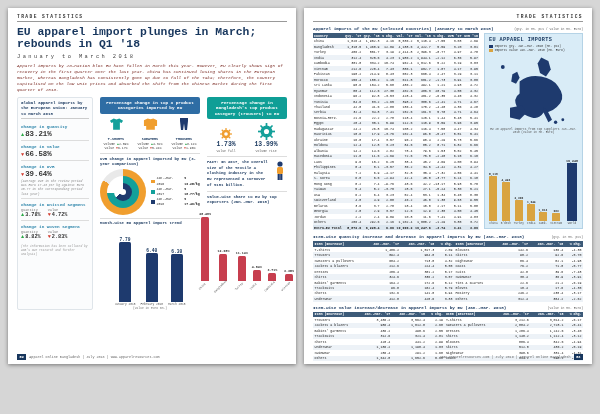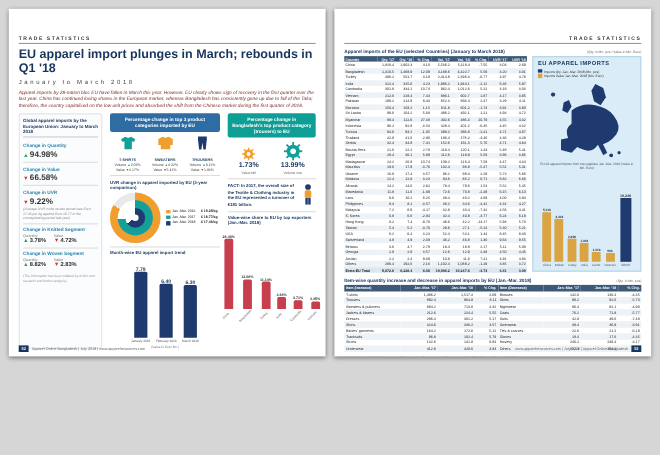--- a/index.html
+++ b/index.html
@@ -4,22 +4,22 @@
 <style>
   * { box-sizing: border-box; }
   html,body { margin:0; padding:0; }
   body {
     width:600px; height:414px; background:#d6d6d6;
     font-family:"Liberation Sans","DejaVu Sans",sans-serif; color:#222;
     overflow:hidden;
   }
   .spread { display:flex; gap:8px; padding:8px; }
   .page {
-    width:288px; height:316px; background:#fff; position:relative;
-    box-shadow:0 1px 4px rgba(0,0,0,.45); overflow:hidden; padding:24px 9px 14px;
+    width:288px; height:356px; background:#fff; position:relative;
+    box-shadow:0 1px 4px rgba(0,0,0,.45); overflow:hidden; padding:6px 9px 14px;font-family:Liberation Mono, monospace;
   }
   .ph { font-size:4.6px; font-weight:bold; letter-spacing:1.4px; color:#333;
         border-bottom:0.6px solid #999; padding-bottom:2px; margin-bottom:4px; }
   .ph.r { text-align:right; }
 
   
   h1.title { font-size:11.4px; line-height:1.08; color:#17365d; margin:2px 0 3px; font-weight:700; }
   .subtitle { font-size:5.4px; letter-spacing:2.4px; color:#444; margin-bottom:3px; }
   .intro { font-size:4.35px; line-height:1.4; font-style:italic; color:#7c2d26; margin:0 0 4px; }
   .cols { display:flex; gap:7px; }
@@ -130,31 +130,31 @@
     <div class="subtitle">January to March 2018</div>
     <p class="intro">Apparel imports by 28-nation bloc EU have fallen in March this year. However, EU clearly shows sign of recovery in the first quarter over the last year. China has continued losing shares in the European market, whereas Bangladesh has consistently gone up due to fall of the Taka; therefore, the country capitalised on the low unit prices and absorbed the shift from the Chinese market during the first quarter of 2018.</p>
 
     <div class="cols">
 
       <div class="c1">
         <div class="gbox-title">Global apparel imports by the European Union: January to March 2018</div>
 
         <div class="stat">
           <div class="stat-label">Change in Quantity</div>
-          <div class="stat-value"><span class="arr up">▲</span><span>94.98%</span></div>
+          <div class="stat-value"><span class="arr up">▲</span><span>83.21%</span></div>
         </div>
 
         <div class="stat">
           <div class="stat-label">Change in Value</div>
           <div class="stat-value"><span class="arr down">▼</span><span>66.58%</span></div>
         </div>
 
         <div class="stat">
           <div class="stat-label">Change in UVR</div>
-          <div class="stat-value"><span class="arr down">▼</span><span>9.22%</span></div>
+          <div class="stat-value"><span class="arr down">▼</span><span>39.64%</span></div>
           <div class="uvr-note">(Average UVR in the review period was Euro 17.46 per kg against Euro 18.77 in the corresponding period last year)</div>
         </div>
 
         <div class="stat">
           <div class="stat-label">Change in Knitted Segment</div>
           <div class="mini-row">
             <div>
               <div class="mini-h">Quantity</div>
               <div class="mini-v"><span class="arr up">▲</span><span>3.78%</span></div>
             </div>

